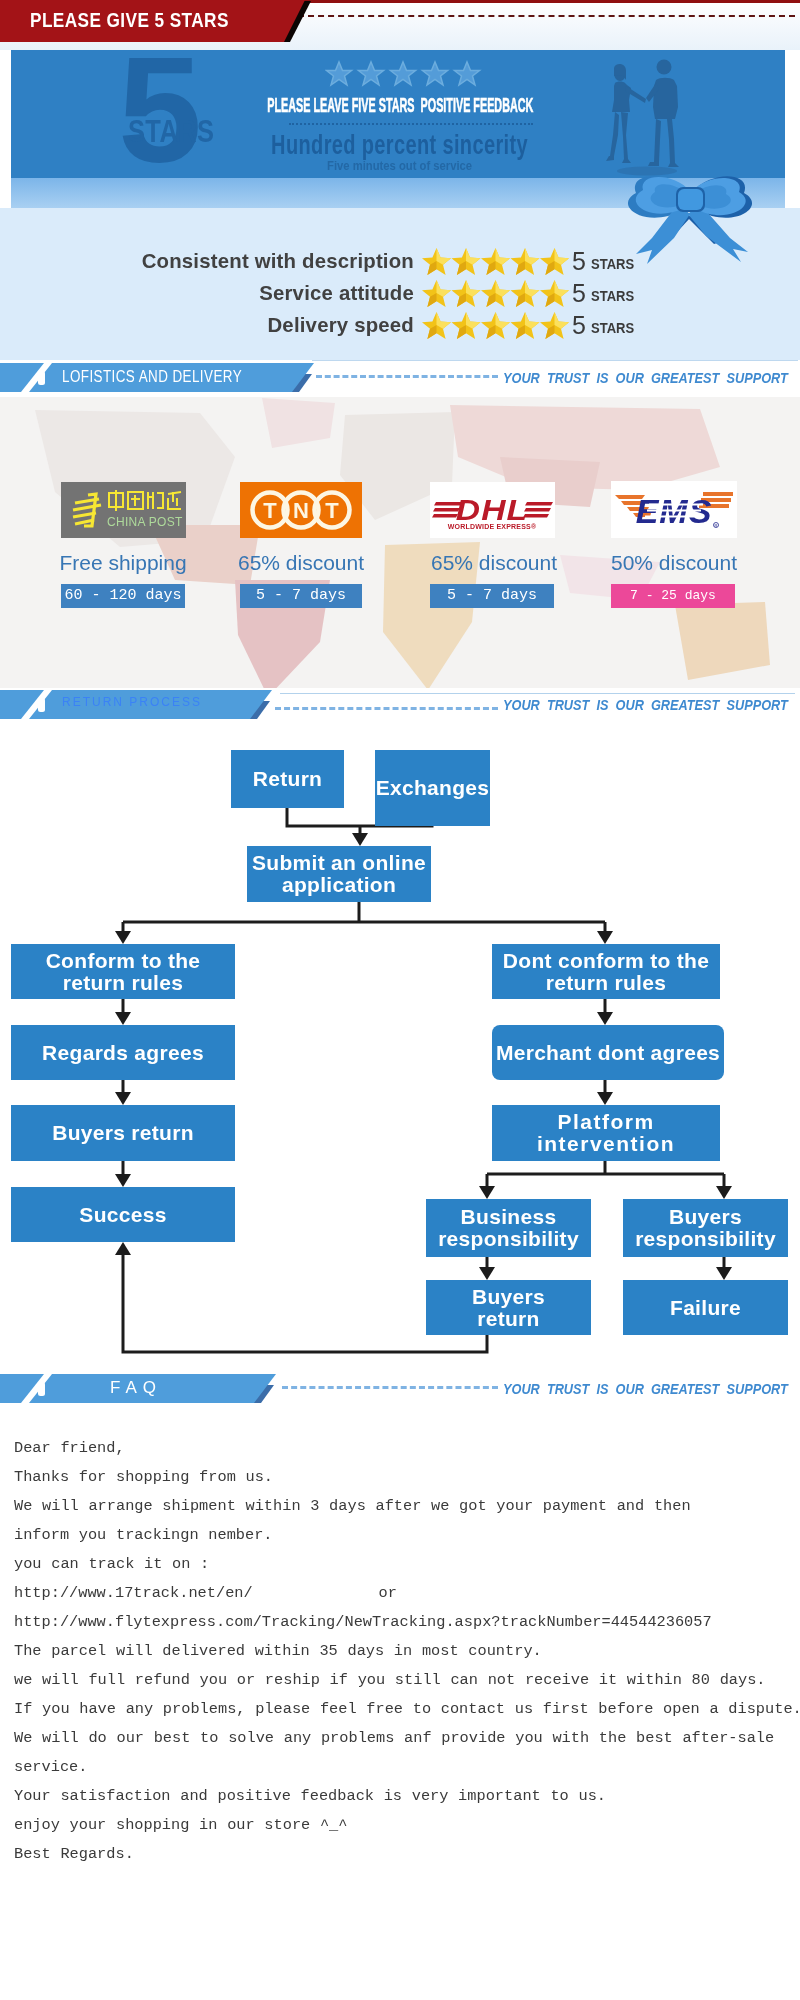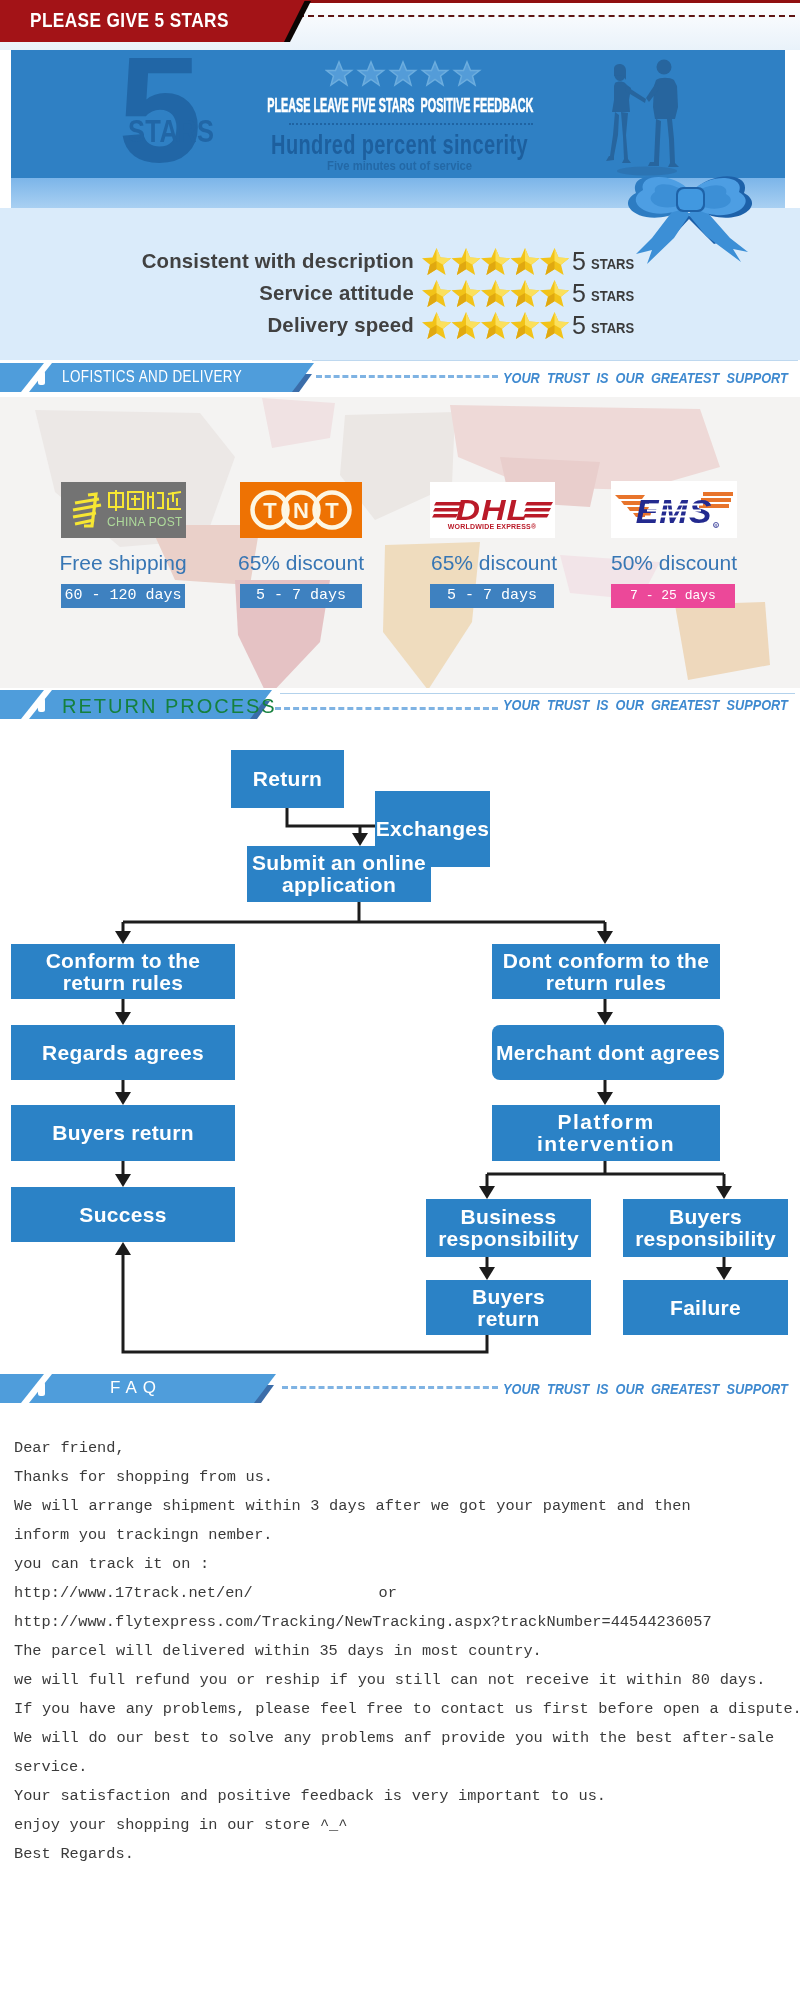--- a/index.html
+++ b/index.html
@@ -248,21 +248,21 @@
 <div class="abs" style="left:240px;top:584px;width:122px;height:24px;background:#3e81c0;color:#fff;font-family:'Liberation Mono',monospace;font-size:15px;text-align:center;line-height:24px;">5 - 7 days</div>
 <div class="abs" style="left:430px;top:584px;width:124px;height:24px;background:#3e81c0;color:#fff;font-family:'Liberation Mono',monospace;font-size:15px;text-align:center;line-height:24px;">5 - 7 days</div>
 <div class="abs" style="left:611px;top:584px;width:124px;height:24px;background:#ec4899;color:#fff;font-family:'Liberation Mono',monospace;font-size:13px;text-align:center;line-height:24px;">7 - 25 days</div>
 
 <svg class="abs" style="left:0;top:690px;" width="300" height="29" viewBox="0 0 300 29">
   <polygon points="250,11 270,11 257,29 237,29" fill="#3b6da9"></polygon>
   <polygon points="0,0 272,0 250,29 0,29" fill="#4f9ddb"></polygon>
   <polygon points="44,0 52,0 29,29 21,29" fill="#ffffff"></polygon>
   <rect x="38" y="8" width="7" height="14" rx="2.5" fill="#ffffff"></rect>
 </svg>
-<div class="abs" style="left:62px;top:695px;font-size:20px;color:#15803d;letter-spacing:2px;white-space:nowrap;">RETURN PROCESS</div>
+<div class="abs" style="left:62px;top:695px;font-size:12px;color:#3b82f6;letter-spacing:2px;white-space:nowrap;">RETURN PROCESS</div>
 <div class="abs" style="left:280px;top:693px;width:515px;height:1px;background:#b3d2ec;"></div>
 <div class="abs" style="left:275px;top:707px;width:223px;height:0;border-top:3px dashed #7fb3e3;"></div>
 <div class="abs trust" style="left:503px;top:697px;">YOUR&nbsp;&nbsp;TRUST&nbsp;&nbsp;IS&nbsp;&nbsp;OUR&nbsp;&nbsp;GREATEST&nbsp;&nbsp;SUPPORT</div>
 
 <svg class="abs" style="left:0;top:740px;" width="800" height="625" viewBox="0 0 800 625">
   <g stroke="#1c1c1c" stroke-width="3" fill="none">
     <polyline points="287,68 287,86 432,86 432,68"></polyline>
     <line x1="360" y1="86" x2="360" y2="98"></line>
     <line x1="359" y1="162" x2="359" y2="182"></line>
     <polyline points="123,182 605,182"></polyline>
@@ -291,21 +291,21 @@
     <polygon points="605,365 597,352 613,352"></polygon>
     <polygon points="123,447 115,434 131,434"></polygon>
     <polygon points="487,459 479,446 495,446"></polygon>
     <polygon points="724,459 716,446 732,446"></polygon>
     <polygon points="487,540 479,527 495,527"></polygon>
     <polygon points="724,540 716,527 732,527"></polygon>
     <polygon points="123,502 115,515 131,515"></polygon>
   </g>
 </svg>
 <div class="abs fbox" style="left:231px;top:750px;width:113px;height:58px;">Return</div>
-<div class="abs fbox" style="left:375px;top:791px;width:115px;height:76px;">Exchanges</div>
+<div class="abs fbox" style="left:375px;top:750px;width:115px;height:76px;">Exchanges</div>
 <div class="abs fbox" style="left:247px;top:846px;width:184px;height:56px;">Submit an online<br>application</div>
 <div class="abs fbox" style="left:11px;top:944px;width:224px;height:55px;">Conform to the<br>return rules</div>
 <div class="abs fbox" style="left:492px;top:944px;width:228px;height:55px;">Dont conform to the<br>return rules</div>
 <div class="abs fbox" style="left:11px;top:1025px;width:224px;height:55px;">Regards agrees</div>
 <div class="abs fbox" style="left:492px;top:1025px;width:232px;height:55px;border-radius:8px;">Merchant dont agrees</div>
 <div class="abs fbox" style="left:11px;top:1105px;width:224px;height:56px;">Buyers return</div>
 <div class="abs fbox" style="left:492px;top:1105px;width:228px;height:56px;letter-spacing:1.5px;">Platform<br>intervention</div>
 <div class="abs fbox" style="left:11px;top:1187px;width:224px;height:55px;">Success</div>
 <div class="abs fbox" style="left:426px;top:1199px;width:165px;height:58px;">Business<br>responsibility</div>
 <div class="abs fbox" style="left:623px;top:1199px;width:165px;height:58px;">Buyers<br>responsibility</div>

